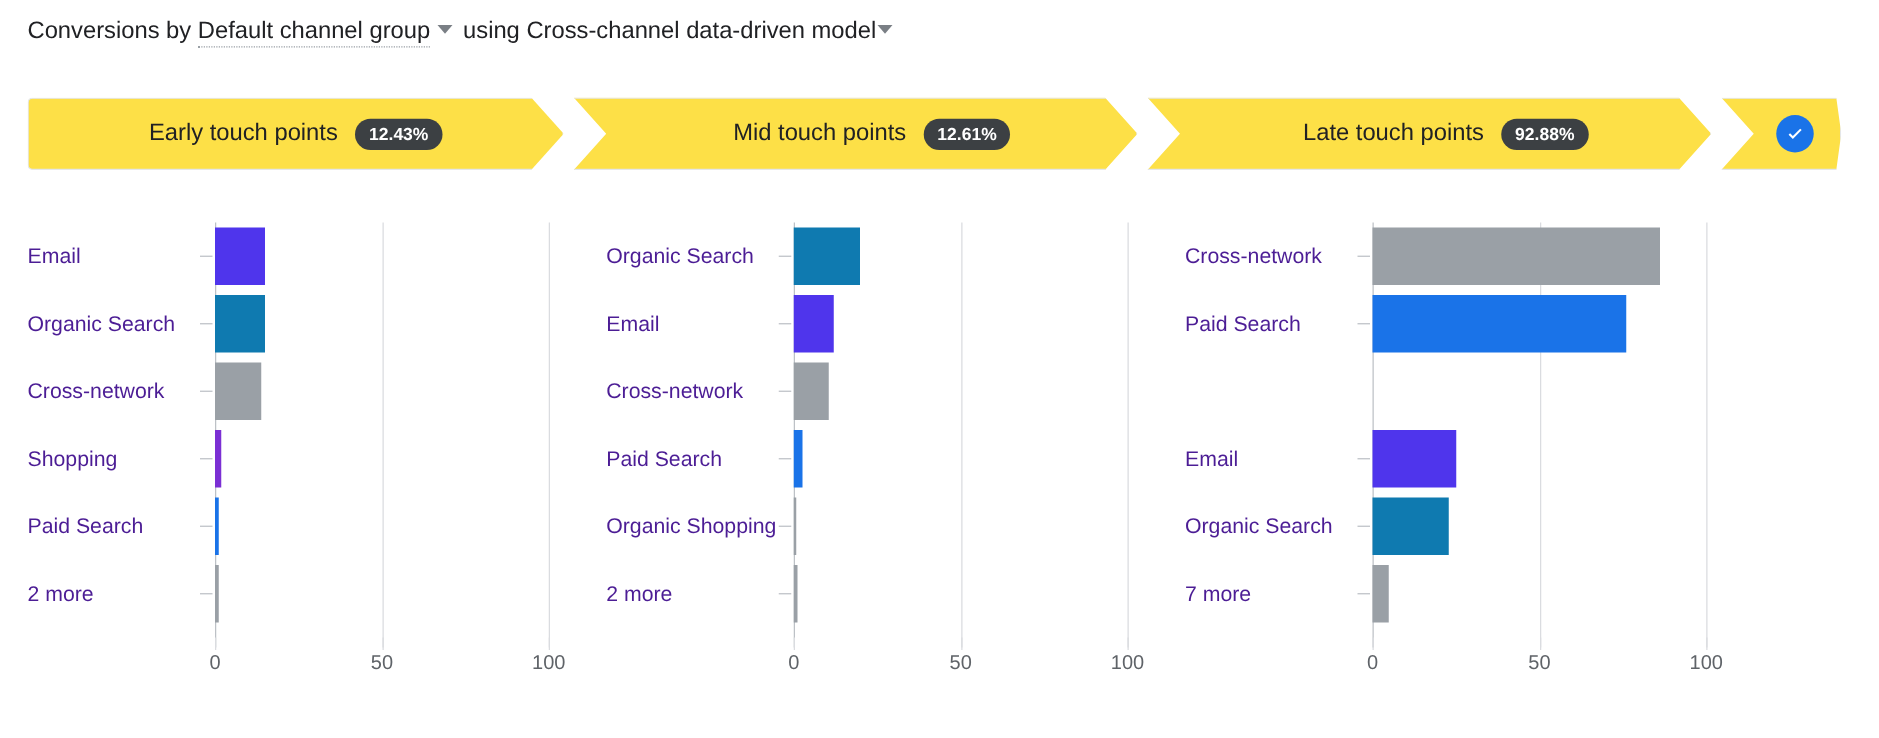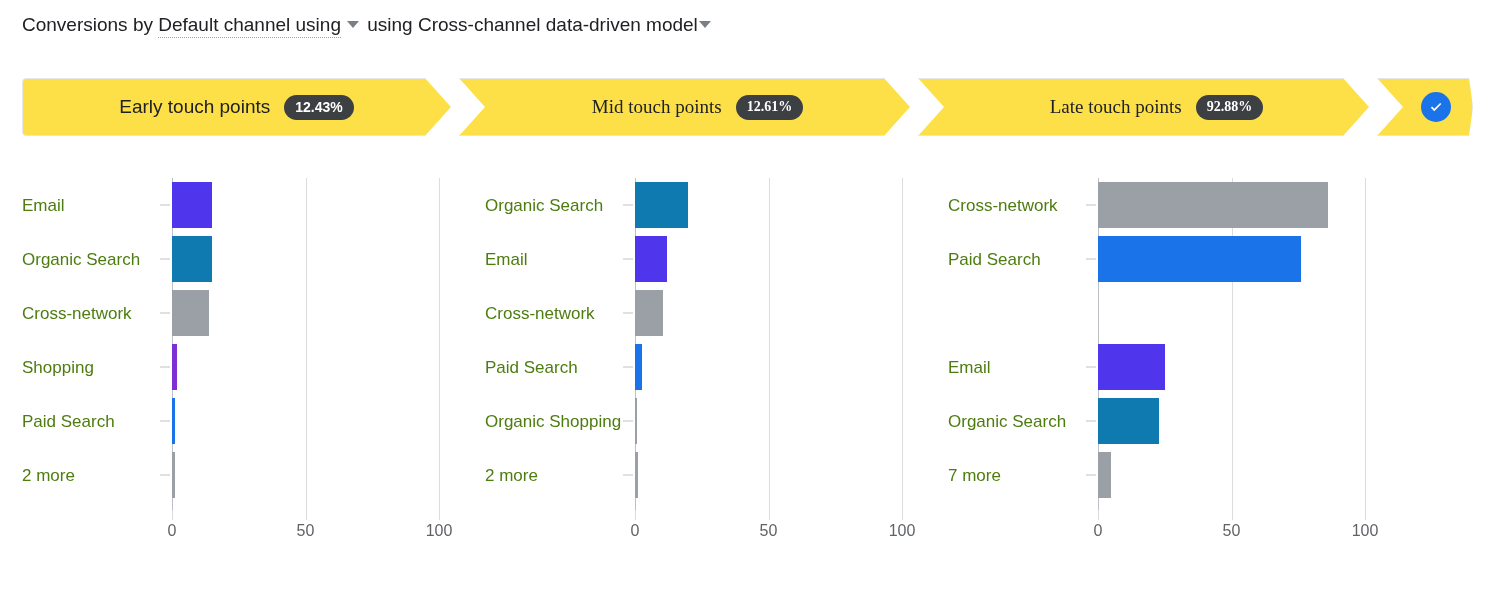--- a/index.html
+++ b/index.html
@@ -54,21 +54,21 @@
     clip-path: polygon(0 0, calc(100% - 26px) 0, 100% 50%, calc(100% - 26px) 100%, 0 100%);
     border-radius: 4px 0 0 4px; }
   .step.s2, .step.s3 { width: 470px;
     clip-path: polygon(0 0, calc(100% - 26px) 0, 100% 50%, calc(100% - 26px) 100%, 0 100%, 26px 50%); }
   .step.s4 { width: 100px;
     clip-path: polygon(0 0, calc(100% - 4px) 0, 100% 50%, calc(100% - 4px) 100%, 0 100%, 26px 50%);
     border-radius: 0 4px 4px 0; }
   .step-label {
     font-size: 19px; color: #202124; white-space: nowrap;
   }
-  .step.s2 .step-inner, .step.s3 .step-inner { transform: translateX(13px); font-family: Liberation Serif, serif; }
+  .step.s2 .step-inner, .step.s3 .step-inner { transform: translateX(13px); }
   .step-inner { display: flex; align-items: center; gap: 14px; }
   .step-badge {
     background: #3c4043; color: #ffffff;
     font-size: 14px; font-weight: bold;
     border-radius: 999px;
     padding: 4px 11px 5px;
     line-height: 16px;
     white-space: nowrap;
   }
   #check-circle {
@@ -100,21 +100,21 @@
     left: 0; right: 0;
   }
   .row-label {
     position: absolute;
     left: 22px;
     width: 148px;
     top: 50%;
     transform: translateY(-50%);
     font-size: 17px;
     line-height: 21px;
-    color: #4d7c0f;
+    color: #4c1d95;
     text-align: left;
   }
   .tick-dash {
     position: absolute;
     top: 50%;
     width: 10px; height: 1px;
     background: #bdc1c6;
     transform: translateY(-50%);
   }
   .bar {
@@ -134,21 +134,21 @@
   .tick-stem {
     position: absolute;
     top: 340px; width: 1px; height: 10px;
     background: #dadce0;
   }
 </style>
 </head>
 <body>
 
 <div id="title-row">
-  <span>Conversions by </span><span class="dim-link">Default channel using</span><span class="caret" id="caret-dimension"></span><span> using </span><span>Cross-channel data-driven model</span><span class="caret" id="caret-model"></span>
+  <span>Conversions by </span><span class="dim-link">Default channel group</span><span class="caret" id="caret-dimension"></span><span> using </span><span>Cross-channel data-driven model</span><span class="caret" id="caret-model"></span>
 </div>
 
 <div id="steps">
   <div class="step s1">
     <div class="step-inner">
       <span class="step-label">Early touch points</span>
       <span class="step-badge">12.43%</span>
     </div>
   </div>
   <div class="step s2">

